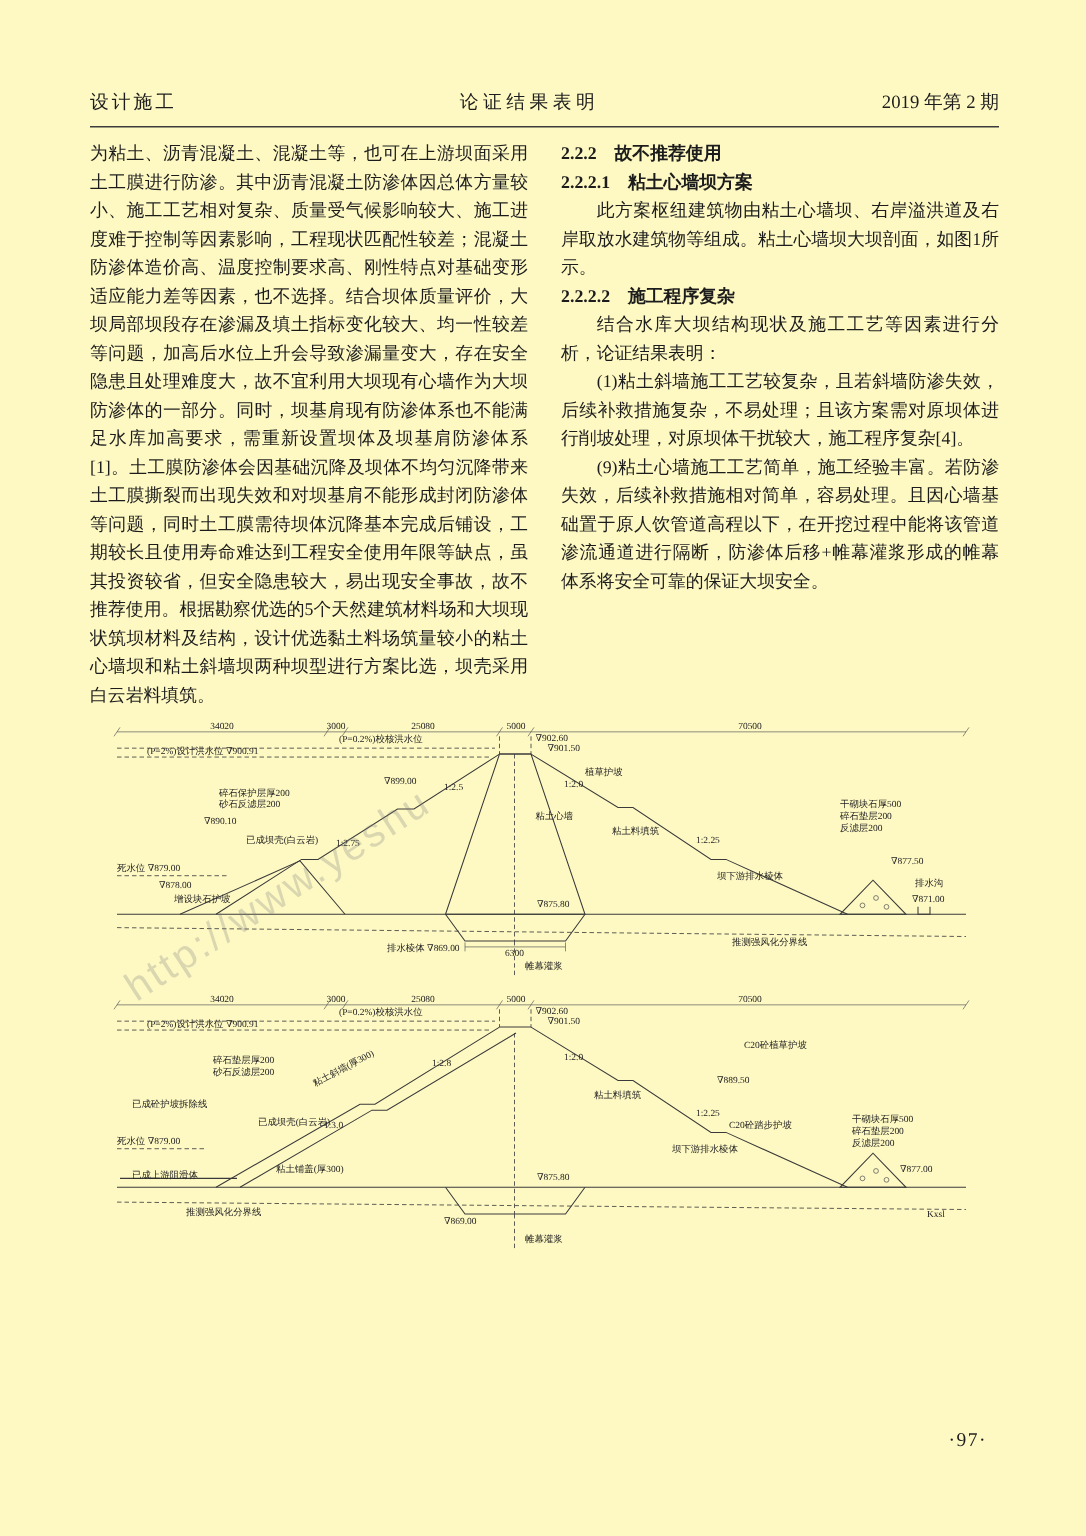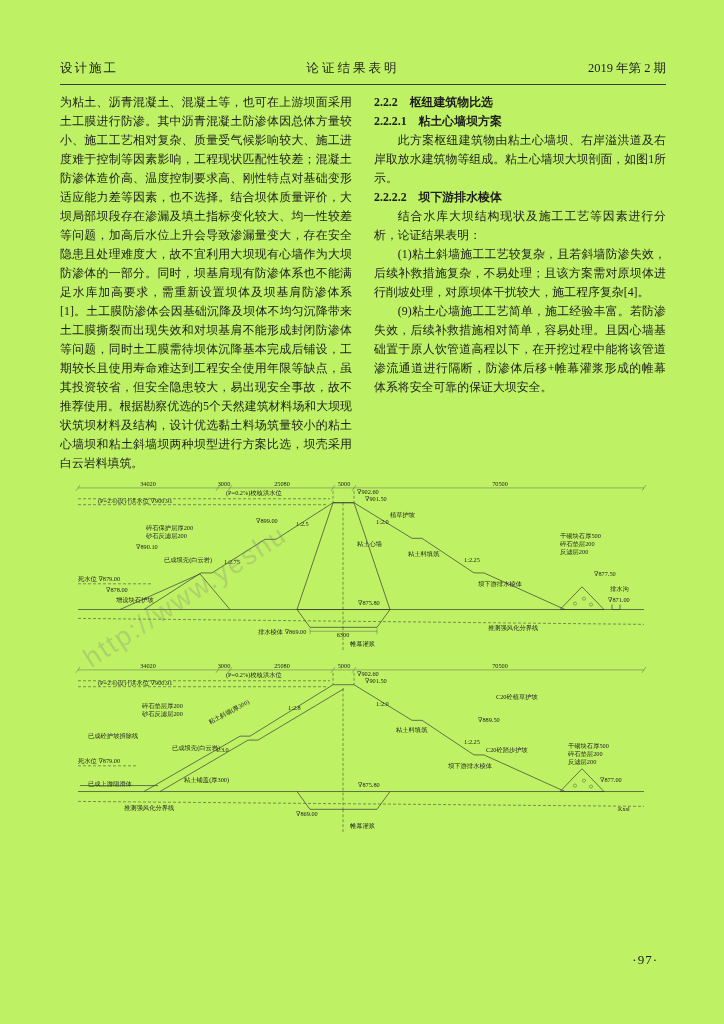--- a/index.html
+++ b/index.html
@@ -1,18 +1,18 @@
 <!DOCTYPE html>
 <html><head>
 <meta charset="utf-8">
 <style>
   html,body{margin:0;padding:0;background:#f8f7f3;}
   .page{
     position:relative;width:724px;height:1024px;margin:0 auto;
-    background:#bef264;color:#1c1c1c;box-sizing:border-box;
+    background:#fef9c3;color:#1c1c1c;box-sizing:border-box;
     padding:60px 58px 0 60px;overflow:hidden;
     font-family:"Liberation Serif","DejaVu Serif",serif;
   }
   .hdr{display:flex;justify-content:space-between;align-items:flex-end;
     font-size:12.5px;padding-bottom:7px;border-bottom:1px solid #3c3c3c;}
   .hdr .hl{letter-spacing:2px;}
   .hdr .hc{letter-spacing:3px;}
   .cols{display:flex;gap:22px;margin-top:8px;justify-content:space-between;}
   .col{width:292px;font-size:11.9px;line-height:19px;text-align:justify;}
   .col p{margin:0;}
@@ -43,24 +43,24 @@
     <span class="hl">设计施工</span>
     <span class="hc">论证结果表明</span>
     <span class="hr">2019 年第 2 期</span>
   </div>
 
   <div class="cols">
     <div class="col">
       <p>为粘土、沥青混凝土、混凝土等，也可在上游坝面采用土工膜进行防渗。其中沥青混凝土防渗体因总体方量较小、施工工艺相对复杂、质量受气候影响较大、施工进度难于控制等因素影响，工程现状匹配性较差；混凝土防渗体造价高、温度控制要求高、刚性特点对基础变形适应能力差等因素，也不选择。结合坝体质量评价，大坝局部坝段存在渗漏及填土指标变化较大、均一性较差等问题，加高后水位上升会导致渗漏量变大，存在安全隐患且处理难度大，故不宜利用大坝现有心墙作为大坝防渗体的一部分。同时，坝基肩现有防渗体系也不能满足水库加高要求，需重新设置坝体及坝基肩防渗体系[1]。土工膜防渗体会因基础沉降及坝体不均匀沉降带来土工膜撕裂而出现失效和对坝基肩不能形成封闭防渗体等问题，同时土工膜需待坝体沉降基本完成后铺设，工期较长且使用寿命难达到工程安全使用年限等缺点，虽其投资较省，但安全隐患较大，易出现安全事故，故不推荐使用。根据勘察优选的5个天然建筑材料场和大坝现状筑坝材料及结构，设计优选黏土料场筑量较小的粘土心墙坝和粘土斜墙坝两种坝型进行方案比选，坝壳采用白云岩料填筑。</p>
     </div>
     <div class="col">
-        <p class="rh">2.2.2　枢纽建筑物比选</p>
+        <p class="rh">2.2.2　故不推荐使用</p>
         <p class="rh">2.2.2.1　粘土心墙坝方案</p>
         <p class="rp">此方案枢纽建筑物由粘土心墙坝、右岸溢洪道及右岸取放水建筑物等组成。粘土心墙坝大坝剖面，如图1所示。</p>
-        <p class="rh">2.2.2.2　坝下游排水棱体</p>
+        <p class="rh">2.2.2.2　施工程序复杂</p>
         <p class="rp">结合水库大坝结构现状及施工工艺等因素进行分析，论证结果表明：</p>
         <p class="rp">(1)粘土斜墙施工工艺较复杂，且若斜墙防渗失效，后续补救措施复杂，不易处理；且该方案需对原坝体进行削坡处理，对原坝体干扰较大，施工程序复杂[4]。</p>
         <p class="rp">(9)粘土心墙施工工艺简单，施工经验丰富。若防渗失效，后续补救措施相对简单，容易处理。且因心墙基础置于原人饮管道高程以下，在开挖过程中能将该管道渗流通道进行隔断，防渗体后移+帷幕灌浆形成的帷幕体系将安全可靠的保证大坝安全。</p>
       </div>
   </div>
 
   <figure>
     <svg width="604" height="176" viewBox="0 0 604 178" preserveAspectRatio="none">
 
       <g class="thin">

